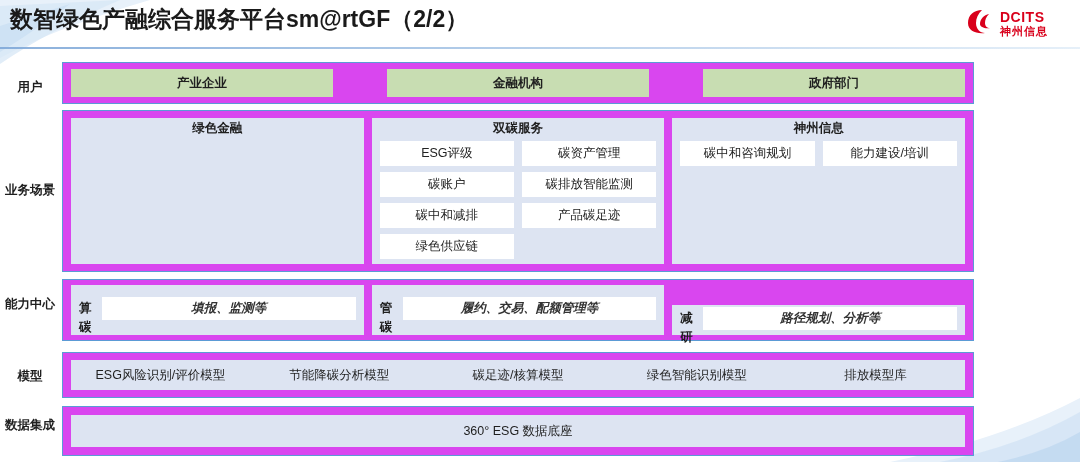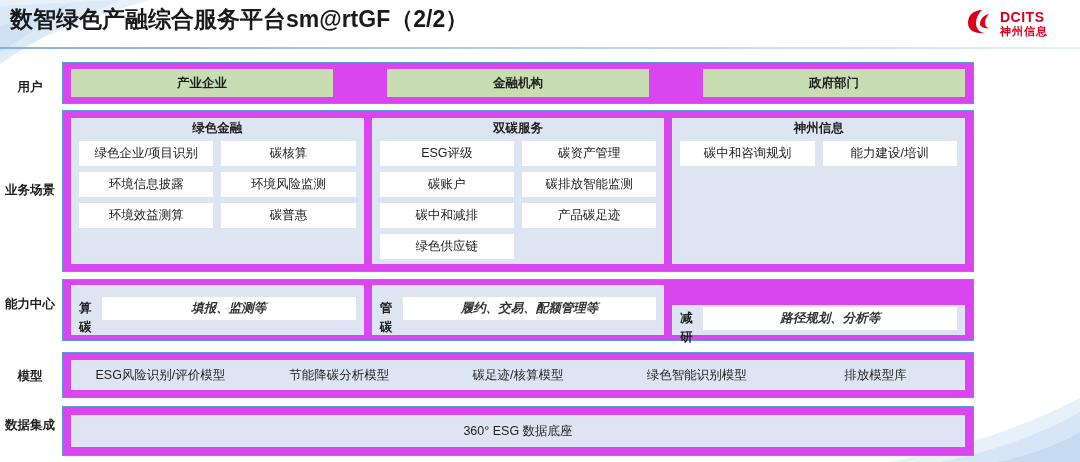--- a/index.html
+++ b/index.html
@@ -125,28 +125,20 @@
       <div class="greenbox" style="width:262px;">政府部门</div>
     </div>
   </div>
 
   <div class="rowlabel" style="top:183px;">业务场景</div>
   <div class="panel" style="top:110px; height:162px;">
     <div style="display:flex; gap:8px; padding:7px 8px; height:100%;">
 
       <div class="bizcol" style="flex:1;">
         <div class="bizcol-title">绿色金融</div>
-        <div class="bizgrid">
-          <div class="bizcell">绿色企业/项目识别</div>
-          <div class="bizcell">碳核算</div>
-          <div class="bizcell">环境信息披露</div>
-          <div class="bizcell">环境风险监测</div>
-          <div class="bizcell">环境效益测算</div>
-          <div class="bizcell">碳普惠</div>
-        </div>
       </div>
 
       <div class="bizcol" style="flex:1;">
         <div class="bizcol-title">双碳服务</div>
         <div class="bizgrid">
           <div class="bizcell">ESG评级</div>
           <div class="bizcell">碳资产管理</div>
           <div class="bizcell">碳账户</div>
           <div class="bizcell">碳排放智能监测</div>
           <div class="bizcell">碳中和减排</div>

